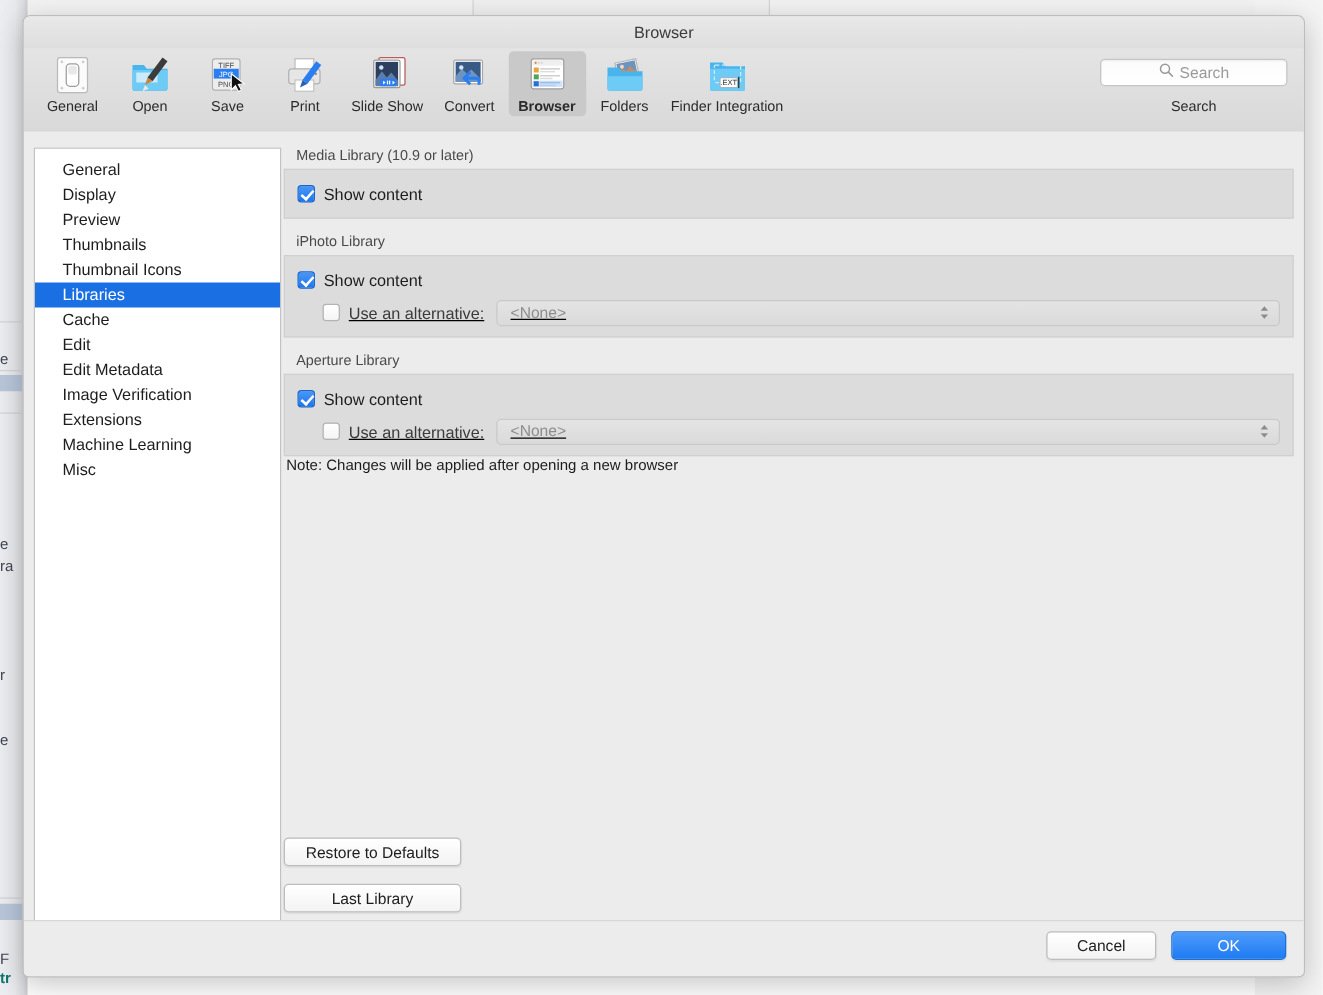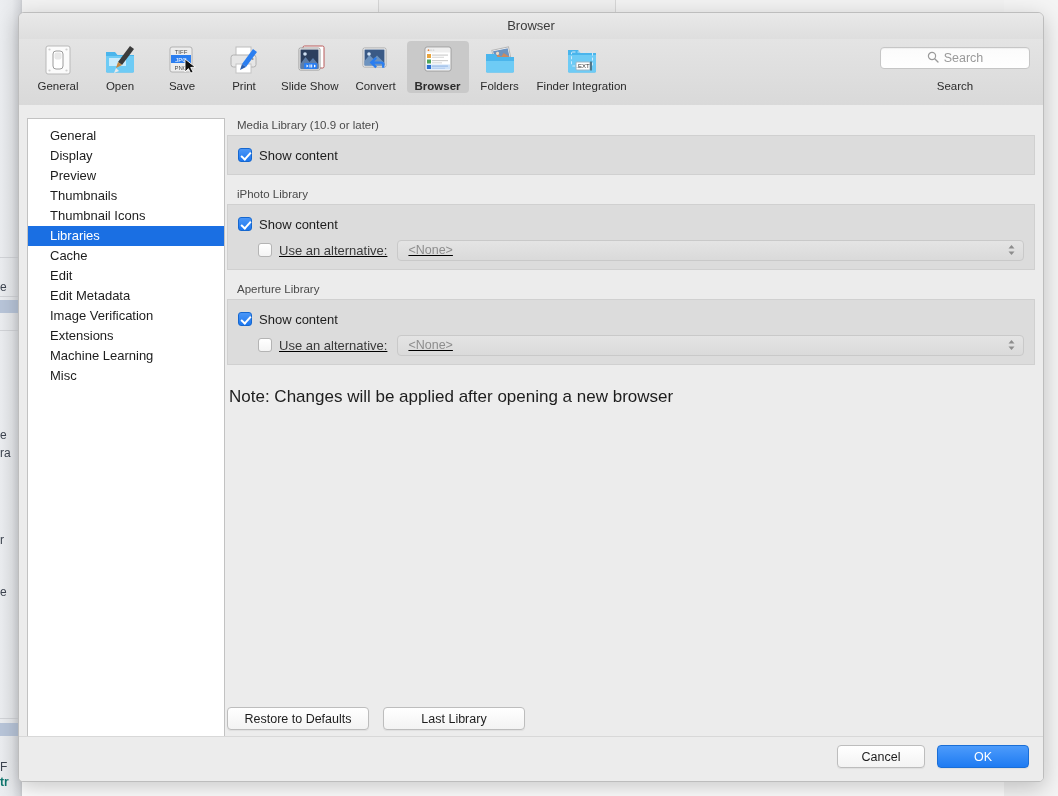--- a/index.html
+++ b/index.html
@@ -260,31 +260,31 @@
   }
   .popup .stepper {
     position: absolute;
     right: 7px; top: 50%;
     transform: translateY(-50%);
     display: flex; flex-direction: column;
     line-height: 0;
   }
 
   .note {
-    font-size: 17px;
+    font-size: 12px;
     color: #1d1d1d;
-    margin-top: 22px;
     padding-left: 2px;
   }
 
   .btn-row {
     position: absolute;
     left: 0; bottom: 10px;
     display: flex;
     gap: 14px;
+    flex-direction: column;
   }
   .btn {
     height: 23px;
     min-width: 120px;
     padding: 0 12px;
     border-radius: 4px;
     border: 1px solid #bdbdbd;
     background: linear-gradient(to bottom,#ffffff,#f3f3f3);
     font-size: 12.5px;
     color: #1d1d1d;

